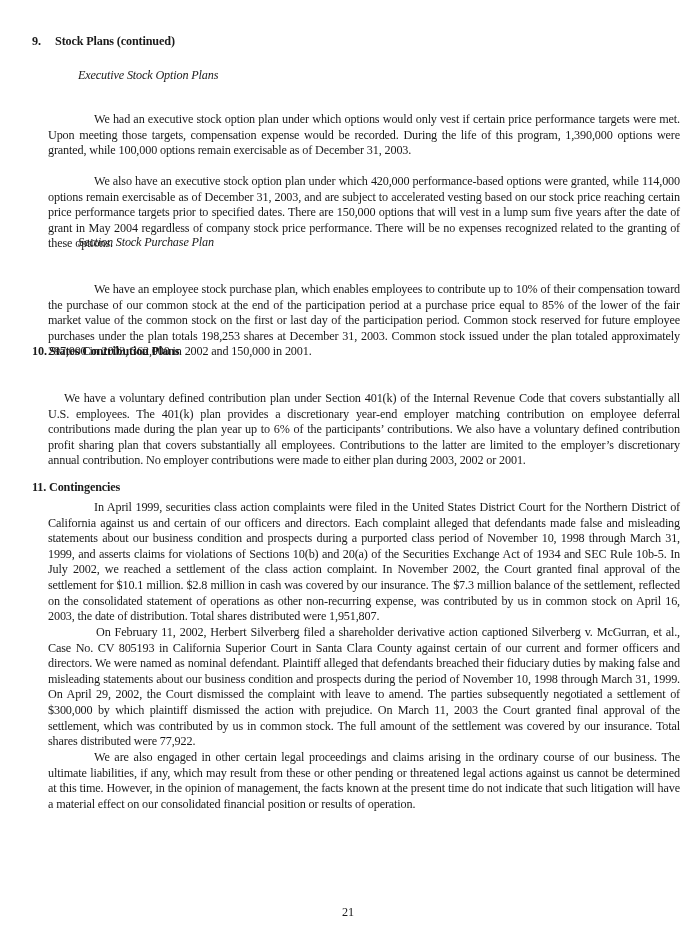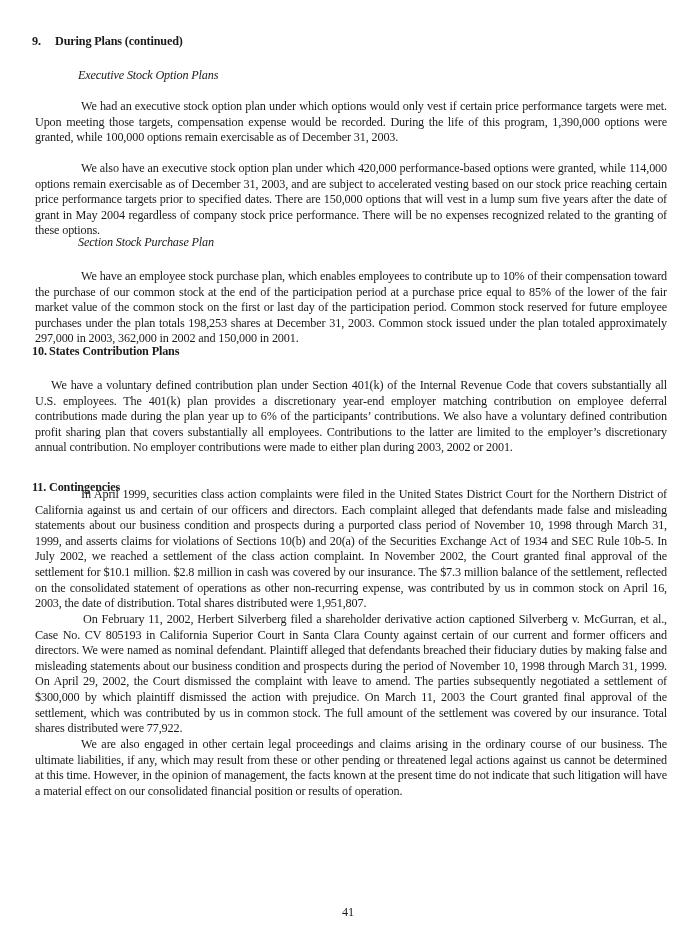--- a/index.html
+++ b/index.html
@@ -11,34 +11,34 @@
     .page {
       position: absolute; left: 32px; top: 0; width: 632px;
       font-size: 12.2px; line-height: 15.6px;
       letter-spacing: -0.15px;
     }
     .h { font-weight: bold; position: absolute; left: 0; white-space: nowrap; }
     .h .num { display: inline-block; width: 23px; }
     .h10 .num, .h11 .num { width: 17px; }
     .sub { font-style: italic; position: absolute; left: 46px; white-space: nowrap; }
     .p {
-      position: absolute; left: 0; width: 632px; margin: 3px;
+      position: absolute; left: 0; width: 632px; margin: 16px;
       text-align: justify; text-indent: 46px;
     }
     .p.small-indent { text-indent: 16px; }
     .p.indent-47 { text-indent: 48px; }
     .pagenum { position: absolute; top: 905px; left: 0; width: 696px; text-align: center; font-size: 12.2px; }
   </style>
 </head>
 <body>
 
 <div class="page">
 
   <div class="h" style="top:34px">
-    <span class="num">9.</span><span>During Plans (continued)</span>
+    <span class="num">9.</span><span>Stock Plans (continued)</span>
   </div>
 
   <div class="sub" style="top:68px">Executive Stock Option Plans</div>
 
   <p class="p" style="top:96px">We had an executive stock option plan under which options would only vest if certain price performance targets were met. Upon meeting those targets, compensation expense would be recorded.  During the life of this program, 1,390,000 options were granted, while 100,000 options remain exercisable as of December 31, 2003.</p>
 
   <p class="p" style="top:158px">We also have an executive stock option plan under which 420,000 performance-based options were granted, while 114,000 options remain exercisable as of December 31, 2003, and are subject to accelerated vesting based on our stock price reaching certain price performance targets prior to specified dates.  There are 150,000 options that will vest in a lump sum five years after the date of grant in May 2004 regardless of company stock price performance.  There will be no expenses recognized related to the granting of these options.</p>
 
   <div class="sub" style="top:235px">Section Stock Purchase Plan</div>
 
@@ -55,13 +55,13 @@
   </div>
 
   <p class="p" style="top:484px">In April 1999, securities class action complaints were filed in the United States District Court for the Northern District of California against us and certain of our officers and directors. Each complaint alleged that defendants made false and misleading statements about our business condition and prospects during a purported class period of November 10, 1998 through March 31, 1999, and asserts claims for violations of Sections 10(b) and 20(a) of the Securities Exchange Act of 1934 and SEC Rule 10b-5.  In July 2002, we reached a settlement of the class action complaint.  In November 2002, the Court granted final approval of the settlement for $10.1 million.  $2.8 million in cash was covered by our insurance. The $7.3 million balance of the settlement, reflected on the consolidated statement of operations as other non-recurring expense, was contributed by us in common stock on April 16, 2003, the date of distribution.  Total shares distributed were 1,951,807.</p>
 
   <p class="p indent-47" style="top:609px">On February 11, 2002, Herbert Silverberg filed a shareholder derivative action captioned Silverberg v. McGurran, et al., Case No. CV 805193 in California Superior Court in Santa Clara County against certain of our current and former officers and directors.  We were named as nominal defendant.  Plaintiff alleged that defendants breached their fiduciary duties by making false and misleading statements about our business condition and prospects during the period of November 10, 1998 through March 31, 1999.  On April 29, 2002, the Court dismissed the complaint with leave to amend.  The parties subsequently negotiated a settlement of $300,000 by which plaintiff dismissed the action with prejudice.  On March 11, 2003 the Court granted final approval of the settlement, which was contributed by us in common stock.  The full amount of the settlement was covered by our insurance.  Total shares distributed were 77,922.</p>
 
   <p class="p" style="top:734px">We are also engaged in other certain legal proceedings and claims arising in the ordinary course of our business.  The ultimate liabilities, if any, which may result from these or other pending or threatened legal actions against us cannot be determined at this time.  However, in the opinion of management, the facts known at the present time do not indicate that such litigation will have a material effect on our consolidated financial position or results of operation.</p>
 
 </div>
 
-<div class="pagenum">41</div>
+<div class="pagenum">21</div>
 
 </body></html>

